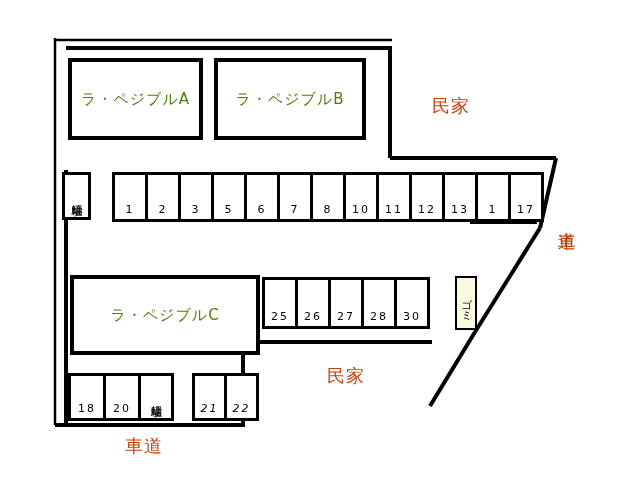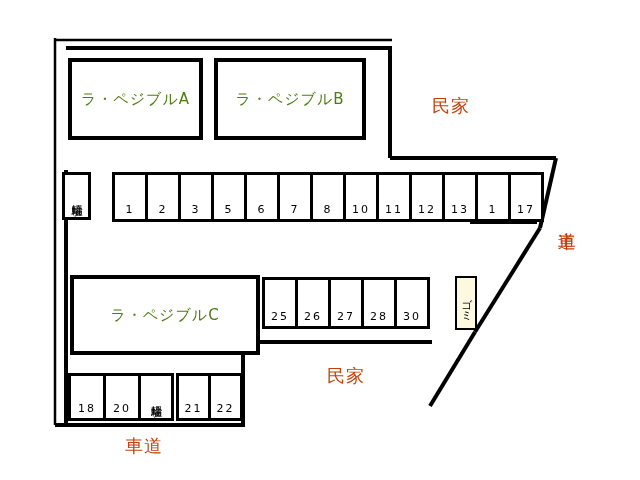--- a/index.html
+++ b/index.html
@@ -207,21 +207,21 @@
       <span class="num">18</span>
       </div>
     <div class="cell" style="width:32px;">
       <span class="num">20</span>
       </div>
     <div class="cell vert" style="width:30px;">
       <span class="num">駐輪場</span>
       </div>
   </div>
 
-  <div class="row" style="left:176px;top:373px;height:48px;">
+  <div class="row" style="left:192px;top:373px;height:48px;font-style:italic;">
     <div class="cell" style="width:29px;">
       <span class="num">21</span>
       </div>
     <div class="cell" style="width:29px;">
       <span class="num">22</span>
       </div>
   </div>
 
   <div class="label" style="left:432px;top:94px;">
     <span>民家</span>

